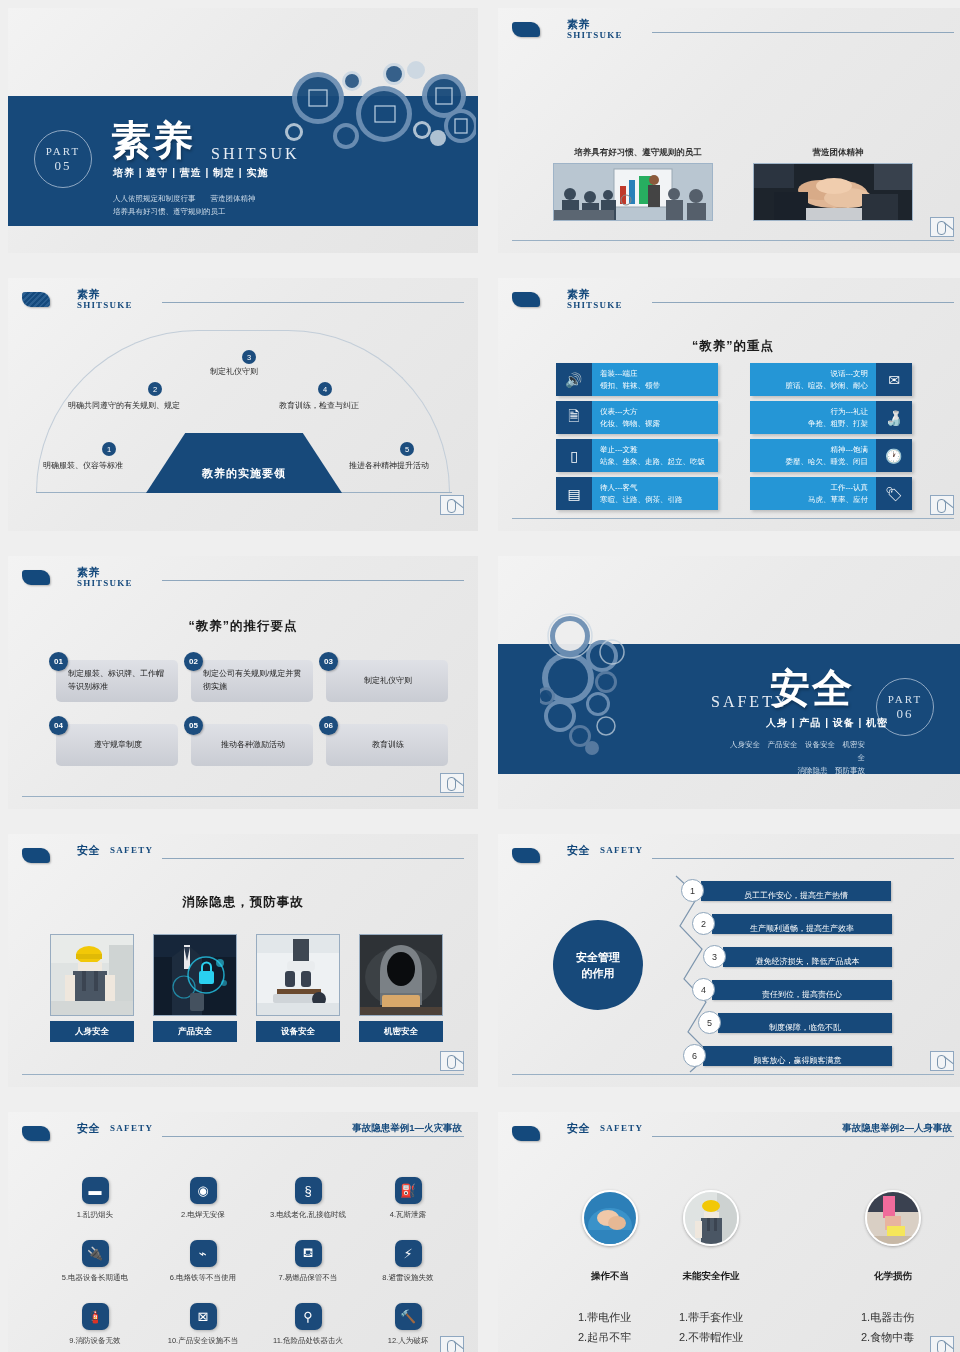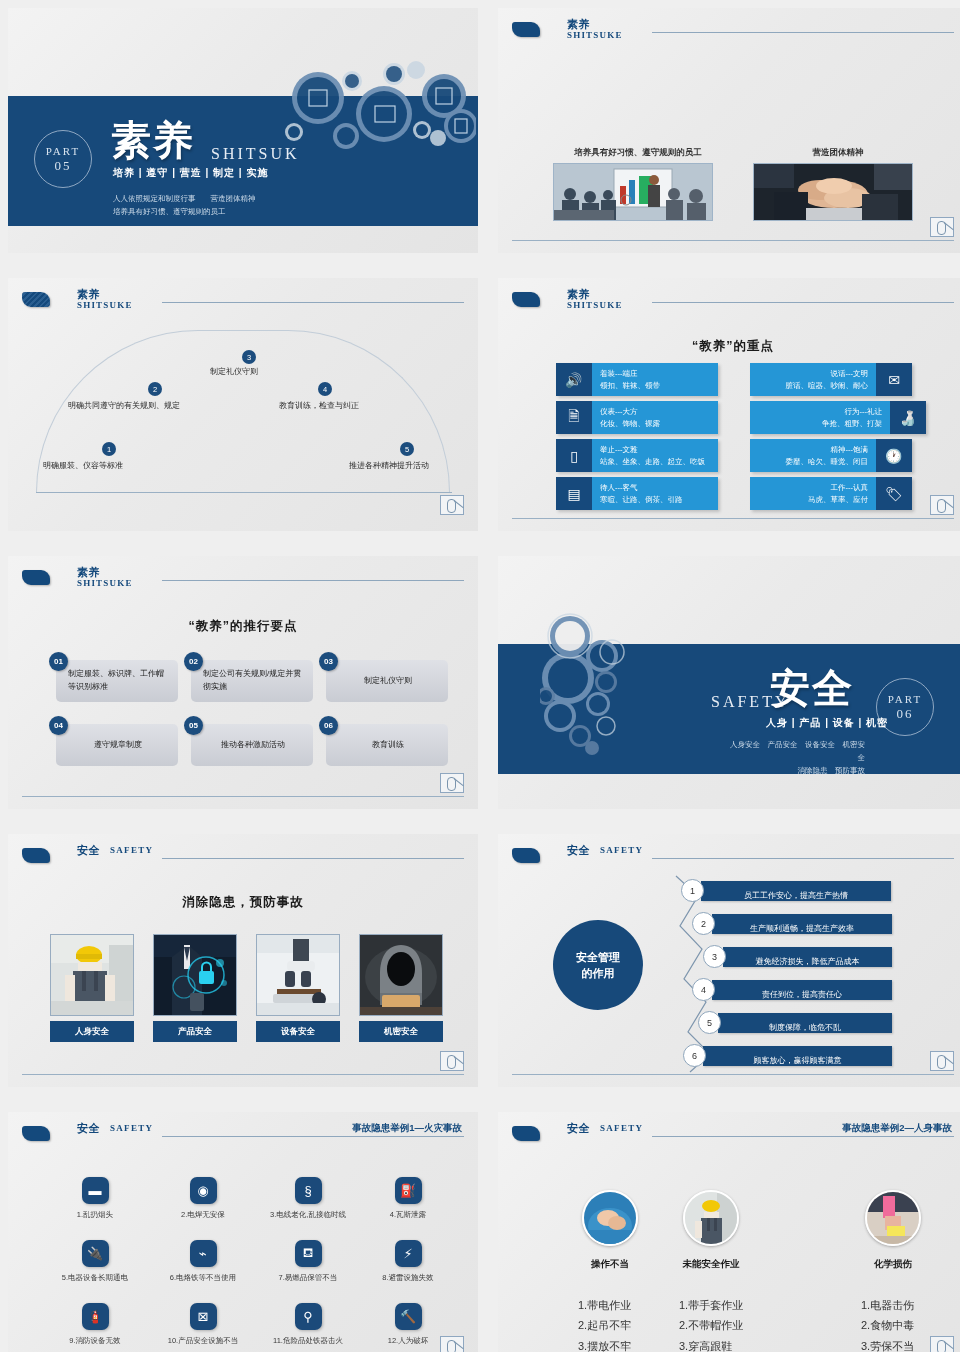--- a/index.html
+++ b/index.html
@@ -208,21 +208,21 @@
   }
   .ig-lbl { margin-top: 6px; font-size: 7.5px; color: #3a3a3a; }
 
   
   .rc-cell { position: absolute; width: 100px; text-align: center; }
   .rc-img {
     width: 56px; height: 56px; border-radius: 50%; margin: 0 auto;
     overflow: hidden; border: 2px solid #fff;
     box-shadow: 0 1px 3px rgba(0,0,0,.3);
   }
-  .rc-ttl { margin-top: 12px; font-size: 9.5px; font-weight: bold; color: #1a1a1a; }
+  .rc-ttl { margin-top: 24px; font-size: 9.5px; font-weight: bold; color: #1a1a1a; }
   .rc-list { margin-top: 24px; font-size: 11px; color: #333; line-height: 1.85; text-align: left; padding-left: 18px; }
 
   svg { display: block; }
 </style>
 </head>
 <body>
 
 <div class="grid">
 
   <div class="slide">
@@ -328,20 +328,21 @@
 
   <div class="slide">
     <div class="hdr">
       <div class="hdr-badge striped"></div>
       <div class="hdr-cn">素养</div>
       <div class="hdr-en">SHITSUKE</div>
       <div class="hdr-rule"></div>
     </div>
     <div class="arch"></div>
     <div class="base-line"></div>
+    <div class="trapezoid">教养的实施要领</div>
 
     <div class="node-num" style="left:94px;top:164px">1</div>
     <div class="node-lbl" style="left:35px;top:182px">明确服装、仪容等标准</div>
 
     <div class="node-num" style="left:140px;top:104px">2</div>
     <div class="node-lbl" style="left:60px;top:122px">明确共同遵守的有关规则、规定</div>
 
     <div class="node-num" style="left:234px;top:72px">3</div>
     <div class="node-lbl" style="left:202px;top:88px">制定礼仪守则</div>
 
@@ -392,21 +393,21 @@
       </div>
     </div>
 
     <div class="bar-row" style="left:252px;top:85px;width:162px">
       <div class="bar-txt r">
         <span>说话---文明</span>
         <span>脏话、喧器、吵闹、耐心</span>
       </div>
       <div class="bar-ico">✉</div>
     </div>
-    <div class="bar-row" style="left:252px;top:123px;width:176px">
+    <div class="bar-row" style="left:252px;top:123px;width:162px">
       <div class="bar-txt r">
         <span>行为---礼让</span>
         <span>争抢、粗野、打架</span>
       </div>
       <div class="bar-ico">🍶</div>
     </div>
     <div class="bar-row" style="left:252px;top:161px;width:162px">
       <div class="bar-txt r">
         <span>精神---饱满</span>
         <span>委靡、哈欠、睡觉、闭目</span>

